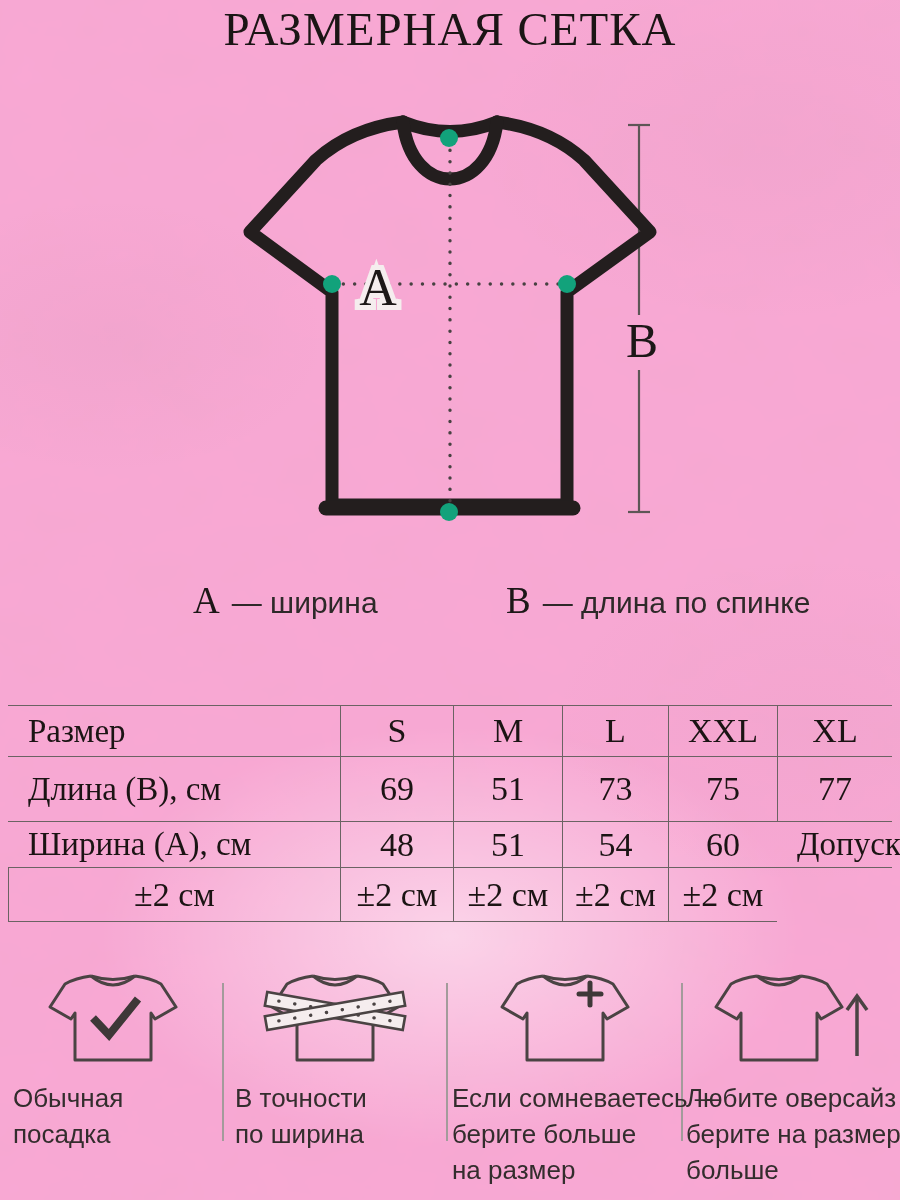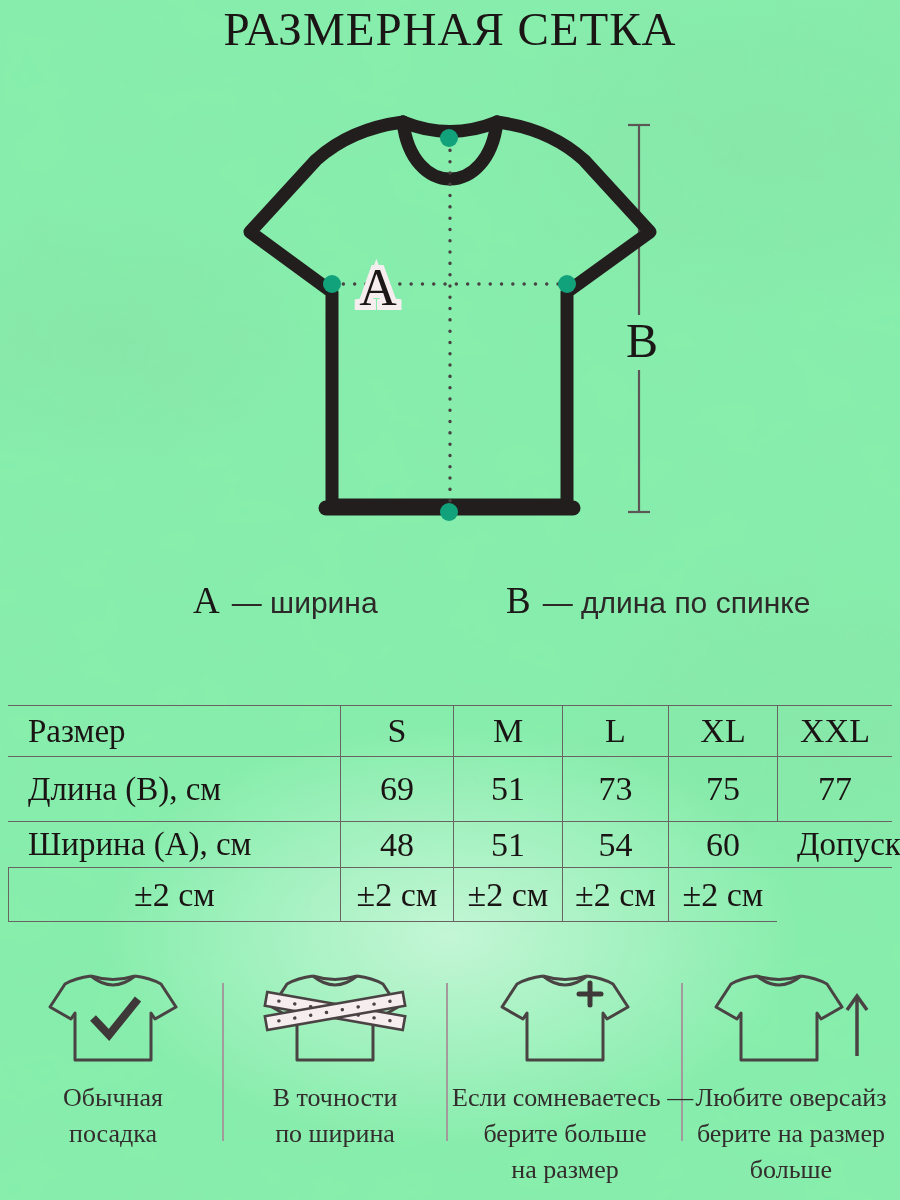--- a/index.html
+++ b/index.html
@@ -1,16 +1,16 @@
 <!DOCTYPE html>
 <html><head>
 <meta charset="utf-8">
 <style>
   html,body{margin:0;padding:0;background:#cfc8c8;}
-  #screen{position:relative;width:900px;height:1200px;margin:0 auto;background:#86efac;overflow:hidden;
+  #screen{position:relative;width:900px;height:1200px;margin:0 auto;background:#f9a8d4;overflow:hidden;
           font-family:"Liberation Sans","DejaVu Sans",sans-serif;}
   .texture{position:absolute;left:0;top:0;width:900px;height:1200px;pointer-events:none;
            background-image:
              radial-gradient(ellipse 320px 200px at 12% 28%, rgba(120,90,95,0.045), rgba(0,0,0,0) 70%),
              radial-gradient(ellipse 420px 260px at 85% 12%, rgba(120,90,95,0.04), rgba(0,0,0,0) 70%),
              radial-gradient(ellipse 500px 300px at 50% 78%, rgba(255,255,255,0.5), rgba(255,255,255,0) 70%),
              radial-gradient(ellipse 380px 240px at 90% 60%, rgba(120,90,95,0.035), rgba(0,0,0,0) 70%);}
   .grain{position:absolute;left:0;top:0;pointer-events:none;}
 
   .title{position:absolute;top:2px;left:0;width:900px;text-align:center;
@@ -28,21 +28,21 @@
 
   .size-table{position:absolute;left:8px;top:705px;width:884px;
               display:grid;grid-template-columns:332px 113px 109px 106px 109px 115px;
               grid-template-rows:51px 65px 46px 54px;
               border-top:1.5px solid #6b6363;
               font-family:"Liberation Serif","DejaVu Serif",serif;color:#1b1414;}
   .size-table > div{border-bottom:1.5px solid #6b6363;display:flex;align-items:center;box-sizing:border-box;}
   .size-table .lab{padding-left:20px;font-size:33px;}
   .size-table .val{justify-content:center;border-left:1.5px solid #6b6363;font-size:34px;}
 
-  .fit-col{position:absolute;top:966px;text-align:center;font-family:Liberation Serif, serif;}
+  .fit-col{position:absolute;top:966px;}
   #fit-col-1{left:13px;width:200px;}
   #fit-col-2{left:235px;width:200px;}
   #fit-col-3{left:452px;width:226px;}
   #fit-col-4{left:686px;width:210px;}
   .fit-col svg{display:block;margin:0 auto;}
   .fit-label{margin-top:4px;font-size:26px;line-height:36px;color:#332d2d;white-space:nowrap;}
   .fit-divider{position:absolute;top:983px;height:158px;width:2px;background:#a39b9b;}
   #divider-1{left:222px;} #divider-2{left:446px;} #divider-3{left:681px;}
 </style>
 </head>
@@ -104,22 +104,22 @@
       <span class="letter">B</span>
       <span>— длина по спинке</span>
     </div>
   </div>
 
   <div class="size-table">
     <div class="lab">Размер</div>
     <div class="val">S</div>
     <div class="val">M</div>
     <div class="val">L</div>
+    <div class="val">XXL</div>
     <div class="val">XL</div>
-    <div class="val">XXL</div>
 
     <div class="lab">Длина (B), см</div>
     <div class="val">69</div>
     <div class="val">51</div>
     <div class="val">73</div>
     <div class="val">75</div>
     <div class="val">77</div>
 
     <div class="lab">Ширина (A), см</div>
     <div class="val">48</div>

